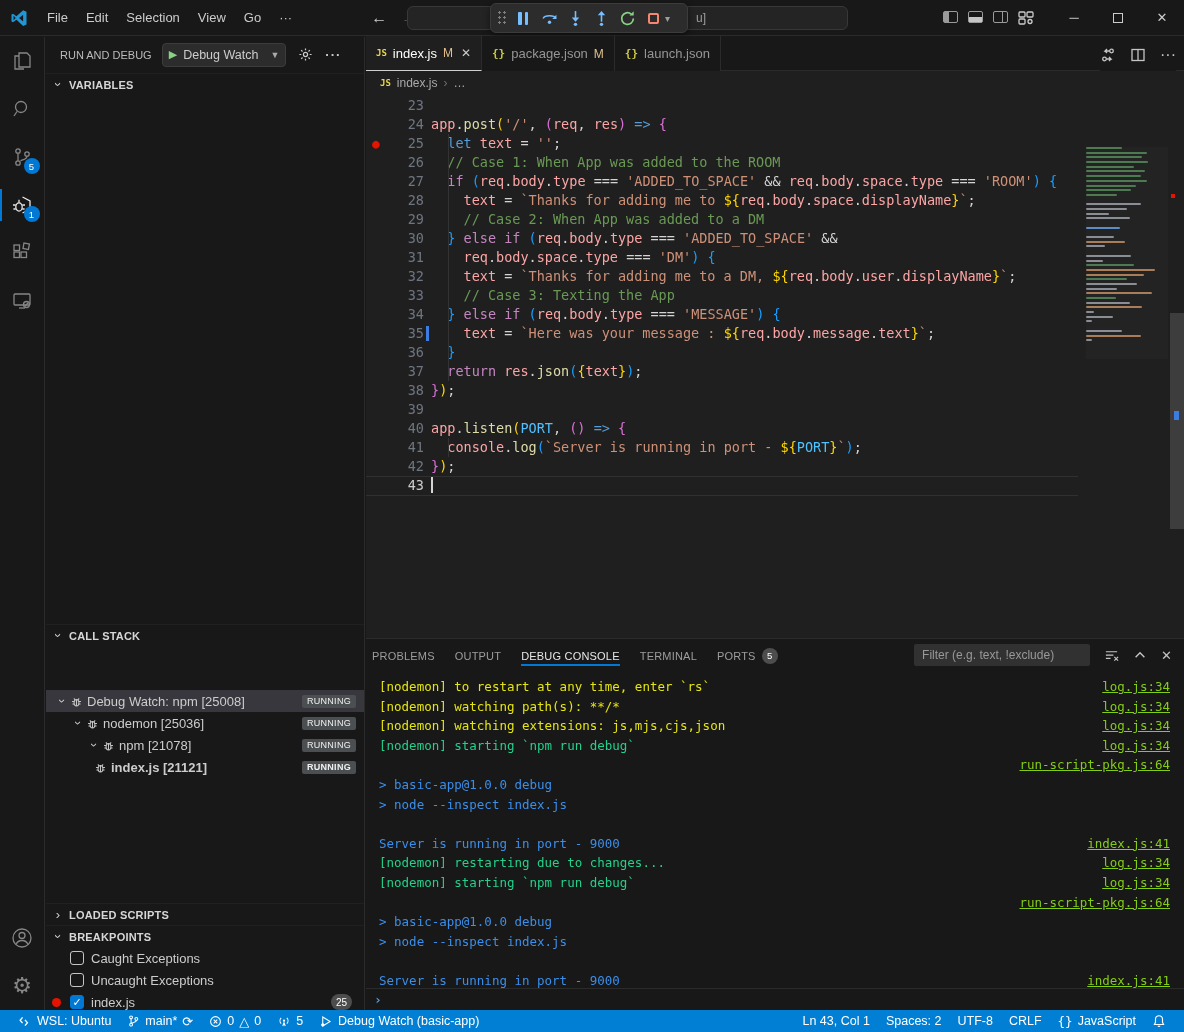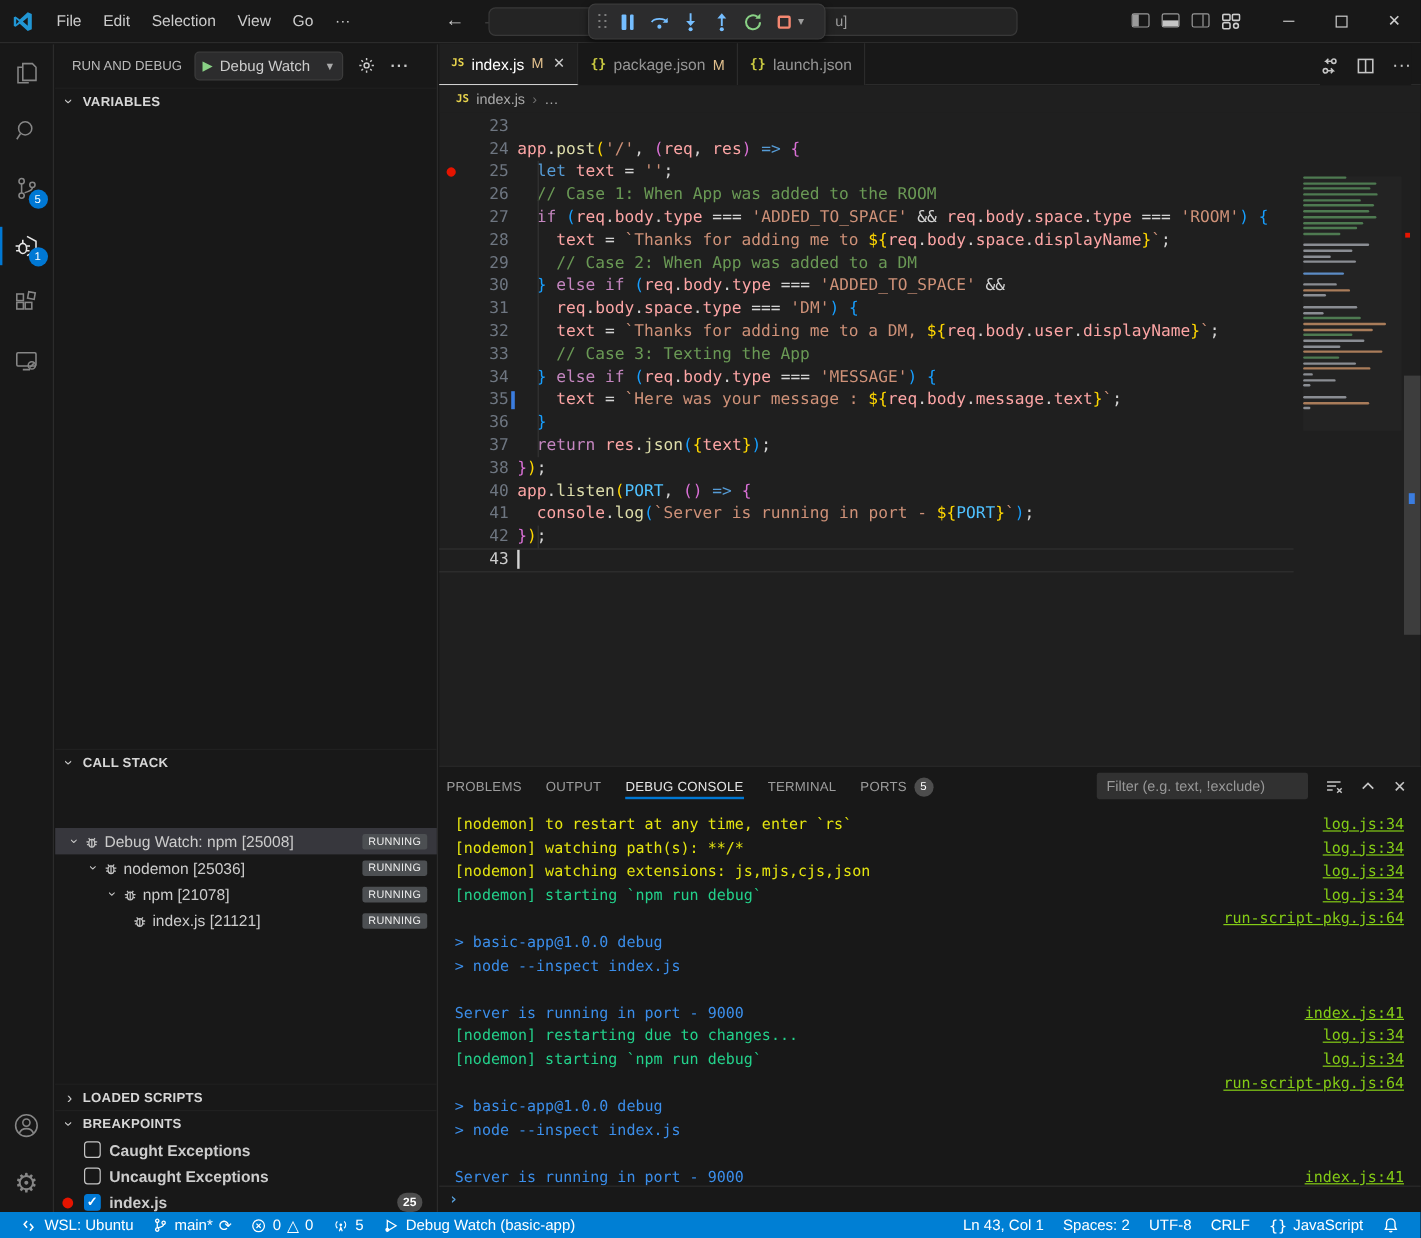--- a/index.html
+++ b/index.html
@@ -62,21 +62,21 @@
   .sec-watch { position:absolute; top:412px; left:0; right:0; }
   .sec-stack { position:absolute; top:587px; left:0; right:0; }
   .sec-loaded { position:absolute; top:866px; left:0; right:0; }
   .sec-bp { position:absolute; top:888px; left:0; right:0; }
   .cs-row { height:22px; display:flex; align-items:center; color:#cccccc; position:relative; }
   .cs-row.sel { background:#37373d; }
   .cs-row .tw { width:16px; text-align:center; font-size:12px; transform:rotate(90deg); color:#cccccc; }
   .cs-row .bug { margin-right:4px; color:#c5c5c5; }
   .cs-label { white-space:nowrap; }
   .run-badge { position:absolute; right:8px; background:#4c4f52; color:#f0f0f0; font-size:9px; padding:1.5px 5px; border-radius:2px; letter-spacing:.3px; }
-  .bp-row { height:22px; display:flex; align-items:center; position:relative; padding-left:24px;font-weight:bold; }
+  .bp-row { height:22px; display:flex; align-items:center; position:relative; padding-left:24px; }
   .bp-dot { position:absolute; left:6px; width:9px; height:9px; border-radius:50%; background:#e51400; }
   .cbox { width:14px; height:14px; border:1px solid #c5c5c5; border-radius:3px; background:transparent; margin-right:7px; }
   .cbox.checked { background:#0078d4; border-color:#0078d4; color:#fff; font-size:11px; line-height:13px; text-align:center; }
   .count-badge { position:absolute; right:12px; background:#4d4d4d; color:#ffffff; font-size:10px; min-width:18px; height:16px; border-radius:9px; display:flex; align-items:center; justify-content:center; padding:0 5px; }
 
   
   .editor-area { position:absolute; left:366px; top:37px; width:818px; height:973px; background:#1f1f1f; }
   .tabbar { position:absolute; left:0; top:-1px; right:0; height:35px; background:#181818; border-bottom:1px solid #2b2b2b; display:flex; }
   .tab { height:35px; display:flex; align-items:center; gap:6px; padding:0 10px; font-size:13px; color:#969696; background:#181818; border-right:1px solid #2b2b2b; position:relative; }
   .tab.active { background:#1f1f1f; color:#ffffff; border-bottom:1px solid #d0d0d0; }
@@ -332,21 +332,21 @@
             <span class="tw">›</span>
             <span class="bug">
               <svg width="13" height="13" viewBox="0 0 16 16">
                 <ellipse cx="8" cy="9.5" rx="3" ry="4" class="ic"></ellipse>
                 <path class="ic" d="M8 5.5v8M5 8H2.5M5 11H3M11 8h2.5M11 11h2M6.2 6.2 4.8 4.2M9.8 6.2l1.4-2"></path>
               </svg>
             </span>
             <span class="cs-label">npm [21078]</span>
             <span class="run-badge">RUNNING</span>
           </div>
-          <div class="cs-row" style="padding-left: 48px;">
+          <div class="cs-row" style="padding-left: 32px; font-weight: bold;">
             <span style="width: 16px; display: inline-block;"></span>
             <span class="bug">
               <svg width="13" height="13" viewBox="0 0 16 16">
                 <ellipse cx="8" cy="9.5" rx="3" ry="4" class="ic"></ellipse>
                 <path class="ic" d="M8 5.5v8M5 8H2.5M5 11H3M11 8h2.5M11 11h2M6.2 6.2 4.8 4.2M9.8 6.2l1.4-2"></path>
               </svg>
             </span>
             <span class="cs-label">index.js [21121]</span>
             <span class="run-badge">RUNNING</span>
           </div>
@@ -432,20 +432,21 @@
           <div class="code-row"><span class="g-bp"></span><span class="g-num">29</span><span class="g-mod"></span><span class="c-text"><span class="tk-w">    </span><span class="tk-m">// Case 2: When App was added to a DM</span></span></div>
           <div class="code-row"><span class="g-bp"></span><span class="g-num">30</span><span class="g-mod"></span><span class="c-text"><span class="tk-w">  </span><span class="tk-b">}</span><span class="tk-w"> </span><span class="tk-c">else</span><span class="tk-w"> </span><span class="tk-c">if</span><span class="tk-w"> </span><span class="tk-b">(</span><span class="tk-v">req</span><span class="tk-w">.</span><span class="tk-v">body</span><span class="tk-w">.</span><span class="tk-v">type</span><span class="tk-w"> === </span><span class="tk-s">'ADDED_TO_SPACE'</span><span class="tk-w"> &amp;&amp;</span></span></div>
           <div class="code-row"><span class="g-bp"></span><span class="g-num">31</span><span class="g-mod"></span><span class="c-text"><span class="tk-w">    </span><span class="tk-v">req</span><span class="tk-w">.</span><span class="tk-v">body</span><span class="tk-w">.</span><span class="tk-v">space</span><span class="tk-w">.</span><span class="tk-v">type</span><span class="tk-w"> === </span><span class="tk-s">'DM'</span><span class="tk-b">)</span><span class="tk-w"> </span><span class="tk-b">{</span></span></div>
           <div class="code-row"><span class="g-bp"></span><span class="g-num">32</span><span class="g-mod"></span><span class="c-text"><span class="tk-w">    </span><span class="tk-v">text</span><span class="tk-w"> = </span><span class="tk-s">`Thanks for adding me to a DM, </span><span class="tk-y">${</span><span class="tk-v">req</span><span class="tk-w">.</span><span class="tk-v">body</span><span class="tk-w">.</span><span class="tk-v">user</span><span class="tk-w">.</span><span class="tk-v">displayName</span><span class="tk-y">}</span><span class="tk-s">`</span><span class="tk-w">;</span></span></div>
           <div class="code-row"><span class="g-bp"></span><span class="g-num">33</span><span class="g-mod"></span><span class="c-text"><span class="tk-w">    </span><span class="tk-m">// Case 3: Texting the App</span></span></div>
           <div class="code-row"><span class="g-bp"></span><span class="g-num">34</span><span class="g-mod"></span><span class="c-text"><span class="tk-w">  </span><span class="tk-b">}</span><span class="tk-w"> </span><span class="tk-c">else</span><span class="tk-w"> </span><span class="tk-c">if</span><span class="tk-w"> </span><span class="tk-b">(</span><span class="tk-v">req</span><span class="tk-w">.</span><span class="tk-v">body</span><span class="tk-w">.</span><span class="tk-v">type</span><span class="tk-w"> === </span><span class="tk-s">'MESSAGE'</span><span class="tk-b">)</span><span class="tk-w"> </span><span class="tk-b">{</span></span></div>
           <div class="code-row modified"><span class="g-bp"></span><span class="g-num">35</span><span class="g-mod"><i></i></span><span class="c-text"><span class="tk-w">    </span><span class="tk-v">text</span><span class="tk-w"> = </span><span class="tk-s">`Here was your message : </span><span class="tk-y">${</span><span class="tk-v">req</span><span class="tk-w">.</span><span class="tk-v">body</span><span class="tk-w">.</span><span class="tk-v">message</span><span class="tk-w">.</span><span class="tk-v">text</span><span class="tk-y">}</span><span class="tk-s">`</span><span class="tk-w">;</span></span></div>
           <div class="code-row"><span class="g-bp"></span><span class="g-num">36</span><span class="g-mod"></span><span class="c-text"><span class="tk-w">  </span><span class="tk-b">}</span></span></div>
           <div class="code-row"><span class="g-bp"></span><span class="g-num">37</span><span class="g-mod"></span><span class="c-text"><span class="tk-w">  </span><span class="tk-c">return</span><span class="tk-w"> </span><span class="tk-v">res</span><span class="tk-w">.</span><span class="tk-f">json</span><span class="tk-b">(</span><span class="tk-y">{</span><span class="tk-v">text</span><span class="tk-y">}</span><span class="tk-b">)</span><span class="tk-w">;</span></span></div>
           <div class="code-row"><span class="g-bp"></span><span class="g-num">38</span><span class="g-mod"></span><span class="c-text"><span class="tk-p">}</span><span class="tk-y">)</span><span class="tk-w">;</span></span></div>
+          <div class="code-row"><span class="g-bp"></span><span class="g-num">39</span><span class="g-mod"></span><span class="c-text"></span></div>
           <div class="code-row"><span class="g-bp"></span><span class="g-num">40</span><span class="g-mod"></span><span class="c-text"><span class="tk-v">app</span><span class="tk-w">.</span><span class="tk-f">listen</span><span class="tk-y">(</span><span class="tk-n2">PORT</span><span class="tk-w">, </span><span class="tk-p">()</span><span class="tk-w"> </span><span class="tk-k">=&gt;</span><span class="tk-w"> </span><span class="tk-p">{</span></span></div>
           <div class="code-row"><span class="g-bp"></span><span class="g-num">41</span><span class="g-mod"></span><span class="c-text"><span class="tk-w">  </span><span class="tk-v">console</span><span class="tk-w">.</span><span class="tk-f">log</span><span class="tk-b">(</span><span class="tk-s">`Server is running in port - </span><span class="tk-y">${</span><span class="tk-n2">PORT</span><span class="tk-y">}</span><span class="tk-s">`</span><span class="tk-b">)</span><span class="tk-w">;</span></span></div>
           <div class="code-row"><span class="g-bp"></span><span class="g-num">42</span><span class="g-mod"></span><span class="c-text"><span class="tk-p">}</span><span class="tk-y">)</span><span class="tk-w">;</span></span></div>
           <div class="code-row cur"><span class="g-bp"></span><span class="g-num">43</span><span class="g-mod"></span><span class="c-text"></span><span class="cursor-bar" style="top: 1px;"></span></div>
         </div>
       <div class="indent-guide" style="left:82px; top:40px; height:247px;"></div>
       <div class="indent-guide" style="left:82px; top:344px; height:19px;"></div>
       <div class="minimap" id="minimap">
           <div class="mm-row" style="width: 35.88px; background: rgb(78, 122, 81);"></div>
           <div class="mm-row" style="width: 60.84px; background: rgb(78, 122, 81);"></div>

